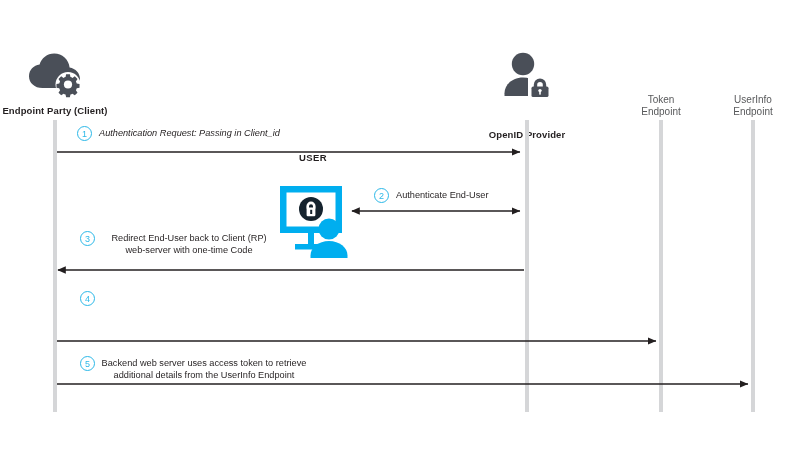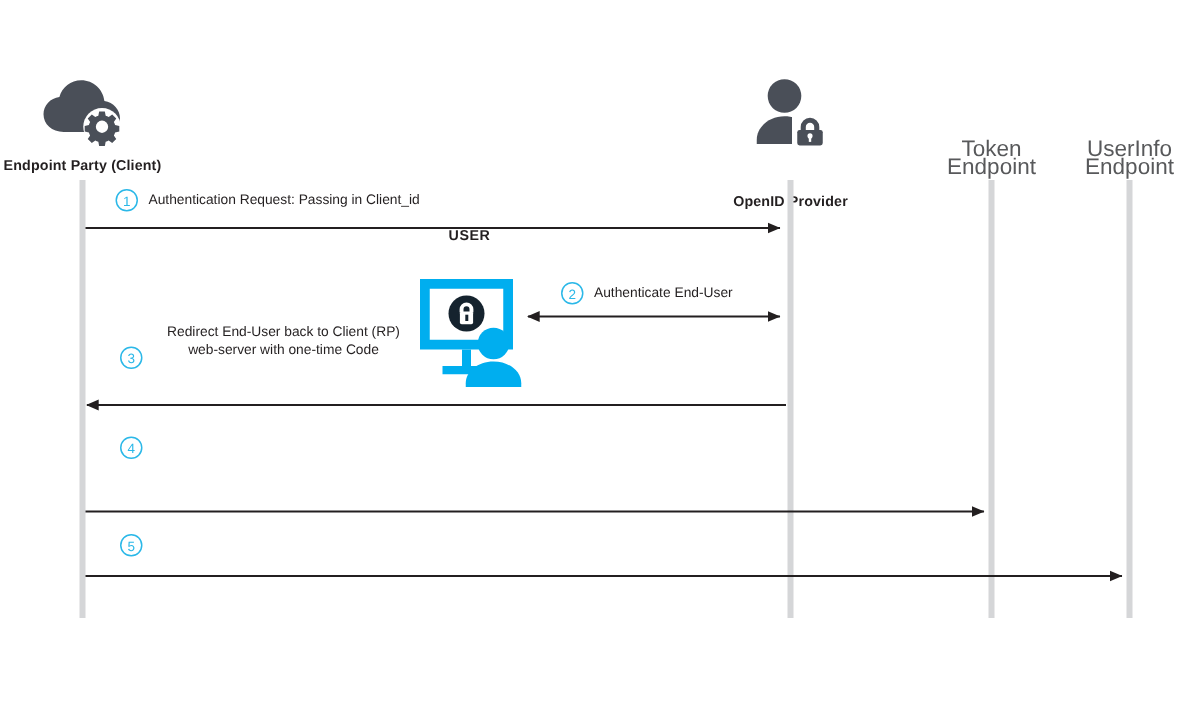--- a/index.html
+++ b/index.html
@@ -29,21 +29,21 @@
     text-align: center;
     font-size: 9.5px;
     font-weight: bold;
     color: #231f20;
     white-space: nowrap;
     letter-spacing: 0.1px;
   }
   .endpoint-label {
     position: absolute;
     text-align: center;
-    font-size: 15px;
+    font-size: 10px;
     font-weight: normal;
     color: #58595b;
     line-height: 12px;
     white-space: nowrap;
   }
 
   
   .lifeline {
     position: absolute;
     width: 4px;
@@ -163,26 +163,28 @@
       <path d="M33 17.6 a4.6 4.6 0 0 1 4.6 4.6 v2.2 h-2.6 v-2.2 a2.0 2.0 0 0 0 -4.0 0 v2.2 h-2.6 v-2.2 a4.6 4.6 0 0 1 4.6 -4.6 Z" fill="#ffffff"></path>
       <rect x="28.6" y="23.6" width="8.8" height="8.6" rx="1.2" fill="#ffffff"></rect>
       <rect x="32.2" y="25.8" width="2.0" height="4.2" fill="#15232e"></rect>
 
       <circle cx="51" cy="45" r="10.5" fill="#00aeef"></circle>
       <path d="M51 57 C61.5 57 69.5 63.5 69.5 71.5 L69.5 74 L32.5 74 L32.5 71.5 C32.5 63.5 40.5 57 51 57 Z" fill="#00aeef"></path>
     </svg>
   </div>
 
   <div class="step-badge" style="left:77px; top:126px;">1</div>
-  <div class="msg-text" style="left:99px; top:128px; text-align:right;">Authentication Request: Passing in Client_id</div>
+  <div class="msg-text" style="left:99px; top:128px; text-align:right;font-style:italic;">Authentication Request: Passing in Client_id</div>
 
   <div class="step-badge" style="left:374px; top:188px;">2</div>
   <div class="msg-text" style="left:396px; top:190px; text-align:right;">Authenticate End-User</div>
 
   <div class="step-badge" style="left:80px; top:231px;">3</div>
-  <div class="msg-text" style="left:99px; top:216px; width:180px; text-align:center;">Redirect End-User back to Client (RP)
+  <div class="msg-text" style="left:99px; top:233px; width:180px; text-align:center;">Redirect End-User back to Client (RP)
 web-server with one-time Code</div>
 
   <div class="step-badge" style="left:80px; top:291px;">4</div>
 
   <div class="step-badge" style="left:80px; top:356px;">5</div>
+  <div class="msg-text" style="left:99px; top:358px; width:210px; text-align:center;">Backend web server uses access token to retrieve
+additional details from the UserInfo Endpoint</div>
 
 </div>
 
 </body></html>

